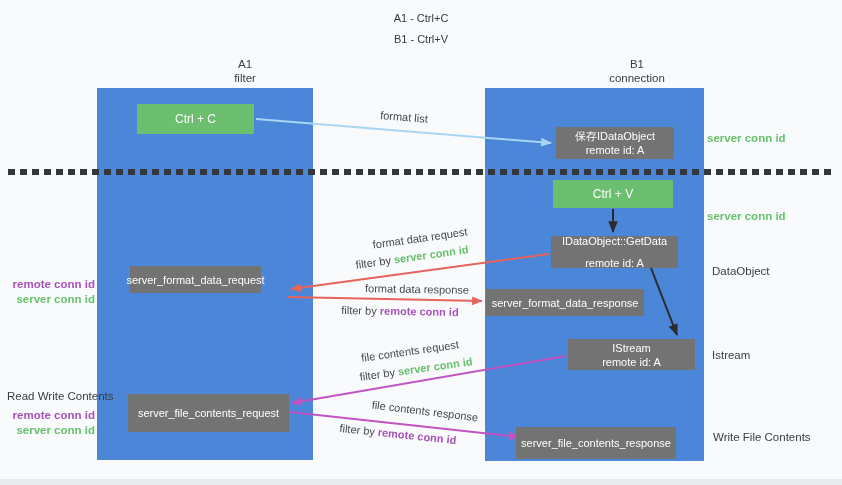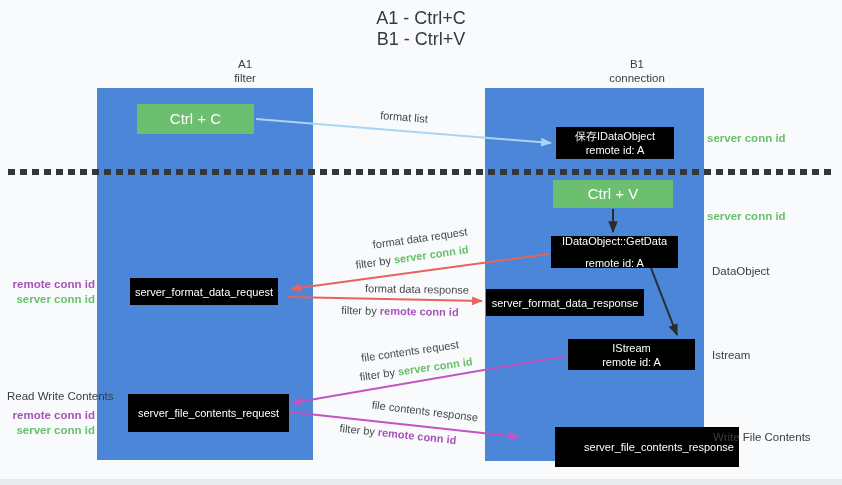--- a/index.html
+++ b/index.html
@@ -4,40 +4,40 @@
 <style>
   html,body{margin:0;padding:0;background:#f9fafb;}
   .canvas{
     position:relative; width:842px; height:485px; overflow:hidden;
     background:#f9fafb;
     font-family:"Liberation Sans", sans-serif;
     color:#3a3d41;
   }
   .title{
     position:absolute; left:421px; top:8px; transform:translateX(-50%);
-    text-align:center; font-size:18px; line-height:21px; color:#36393d;
+    text-align:center; font-size:11px; line-height:21px; color:#36393d;
   }
   .lane-header{
     position:absolute; transform:translateX(-50%); text-align:center;
     font-size:11.5px; line-height:14px; color:#3a3d41;margin-left:40px;
   }
   .lane{
     position:absolute; background:#4c86d8;
   }
   .lane-a1{ left:97px; top:88px; width:216px; height:372px; }
   .lane-b1{ left:485px; top:88px; width:219px; height:373px; }
   svg.arrows{ position:absolute; left:0; top:0; width:842px; height:485px; pointer-events:none; }
   .node{
     position:absolute; display:flex; flex-direction:column;
     align-items:center; justify-content:center;
     color:#ffffff; font-size:11px; line-height:14px; text-align:center;
     white-space:nowrap;
   }
-  .node.green{ background:#6dbf70; font-size:15px; }
-  .node.orange{ background:#000000; }
+  .node.green{ background:#6dbf70; font-size:12px; }
+  .node.orange{ background:#737373; }
   .edge-label{
     position:absolute; white-space:nowrap; font-size:11px; color:#45484d;
     transform-origin:center center;
   }
   .side-label{
     position:absolute; white-space:nowrap; font-size:11.5px; color:#3a3d41;
   }
   .side-group{
     position:absolute; text-align:right; font-size:11.5px; line-height:15px;
     font-weight:bold; white-space:nowrap;
@@ -107,38 +107,38 @@
 
   <div class="node green" style="left:553px; top:180px; width:120px; height:28px;align-items:center;">
     <div>Ctrl + V</div>
   </div>
 
   <div class="node orange" style="left:551px; top:236px; width:127px; height:32px;gap:8px;">
     <div>IDataObject::GetData</div>
     <div>remote id: A</div>
   </div>
 
-  <div class="node orange" style="left:130px; top:278px; width:148px; height:27px;">
+  <div class="node orange" style="left:130px; top:266px; width:131px; height:27px;">
     <div>server_format_data_request</div>
   </div>
 
   <div class="node orange" style="left:486px; top:289px; width:158px; height:27px;text-align:right;">
     <div>server_format_data_response</div>
   </div>
 
   <div class="node orange" style="left:568px; top:339px; width:127px; height:31px;">
     <div>IStream</div>
     <div>remote id: A</div>
   </div>
 
   <div class="node orange" style="left:128px; top:394px; width:161px; height:38px;">
     <div>server_file_contents_request</div>
   </div>
 
-  <div class="node orange" style="left:555px; top:427px; width:160px; height:40px;padding-left:24px;">
+  <div class="node orange" style="left:516px; top:427px; width:160px; height:32px;">
     <div>server_file_contents_response</div>
   </div>
 
   <div class="edge-label" style="left:404px; top:117px; transform:translate(-50%,-50%) rotate(4.5deg);">format list</div>
 
   <div class="edge-label" style="left:420px; top:238px; transform:translate(-50%,-50%) rotate(-8deg);">format data request</div>
   <div class="edge-label" style="left:412px; top:257px; transform:translate(-50%,-50%) rotate(-8deg);">
     <span>filter by </span><span class="c-green">server conn id</span>
   </div>
 

